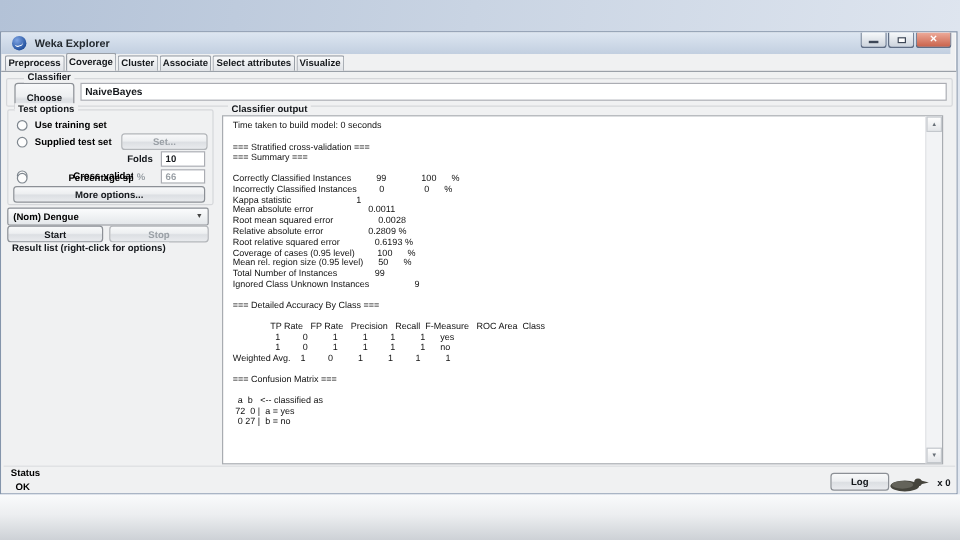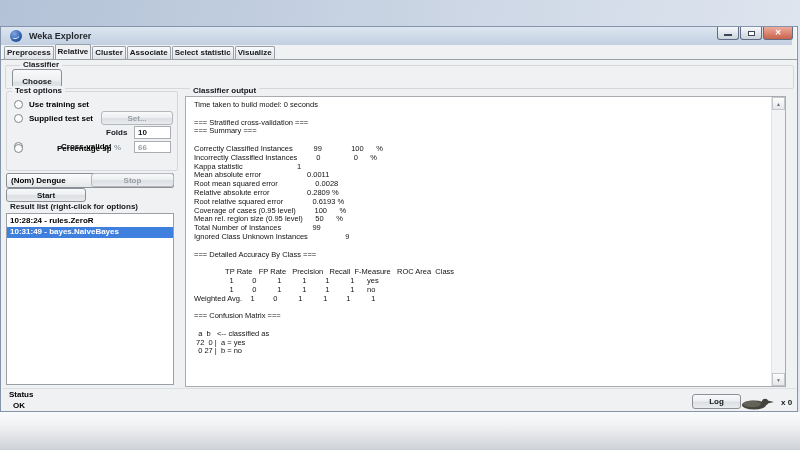--- a/index.html
+++ b/index.html
@@ -96,32 +96,33 @@
   </div>
   <div class="win-btn btn-max">
     <span class="glyph-max"></span>
   </div>
   <div class="win-btn btn-close">
     <span class="glyph-close">✕</span>
   </div>
 
   <div class="tabbar">
     <div class="tab">Preprocess</div>
-    <div class="tab selected">Relative</div>
+    <div class="tab selected">Coverage</div>
     <div class="tab">Cluster</div>
     <div class="tab">Associate</div>
-    <div class="tab">Select statistic</div>
+    <div class="tab">Select attributes</div>
     <div class="tab">Visualize</div>
   </div>
 
   <div class="body-panel"></div>
 
   <div class="grp" style="left:4px; top:38px; width:789px; height:24px;"></div>
   <div class="grp-label" style="left:19px; top:33px;">Classifier</div>
   <div class="btn" style="left:11px; top:42px; width:50px; height:25px;">Choose</div>
+  <div class="field" style="left:66px; top:42px; width:722px; height:15px; font-size:8.5px;">NaiveBayes</div>
 
   <div class="grp" style="left:5px; top:64px; width:172px; height:80px;"></div>
   <div class="grp-label" style="left:11px; top:59px;">Test options</div>
 
   <div class="radio-row" style="top:72px;">
     <span class="radio"></span>
     <span class="radio-label">Use training set</span>
   </div>
   <div class="radio-row" style="top:86px;">
     <span class="radio"></span>
@@ -136,34 +137,31 @@
   <div class="grp-label" style="left:102px; top:101px;">Folds</div>
   <div class="field" style="left:133px; top:99px; width:37px; height:13px;">10</div>
 
   <div class="radio-row" style="top:116px;gap:28px;">
     <span class="radio"></span>
     <span class="radio-label">Percentage split</span>
   </div>
   <div class="grp-label" style="left:110px; top:116px; color:#9aa0a6;">%</div>
   <div class="field dim" style="left:133px; top:114px; width:37px; height:12px;">66</div>
 
+  <div class="btn" style="left:10px; top:128px; width:160px; height:14px;">More options...</div>
 
   <div class="combo">
     <span>(Nom) Dengue</span>
     <span class="combo-arrow">▼</span>
   </div>
 
   <div class="btn" style="left:5px; top:161px; width:80px; height:14px;">Start</div>
-  <div class="btn disabled" style="left:90px; top:146px; width:83px; height:14px;">Stop</div>
+  <div class="btn disabled" style="left:90px; top:161px; width:83px; height:14px;">Stop</div>
 
   <div class="grp-label" style="left:6px; top:175px;">Result list (right-click for options)</div>
-  <div class="listbox">
-    <div class="list-item">10:28:24 - rules.ZeroR</div>
-    <div class="list-item selected">10:31:49 - bayes.NaiveBayes</div>
-  </div>
 
   <div class="grp-label" style="left:189px; top:59px;">Classifier output</div>
   <div class="output-box">
     <pre class="output-pre">Time taken to build model: 0 seconds
 
 === Stratified cross-validation ===
 === Summary ===
 
 Correctly Classified Instances          99              100      %
 Incorrectly Classified Instances         0                0      %

